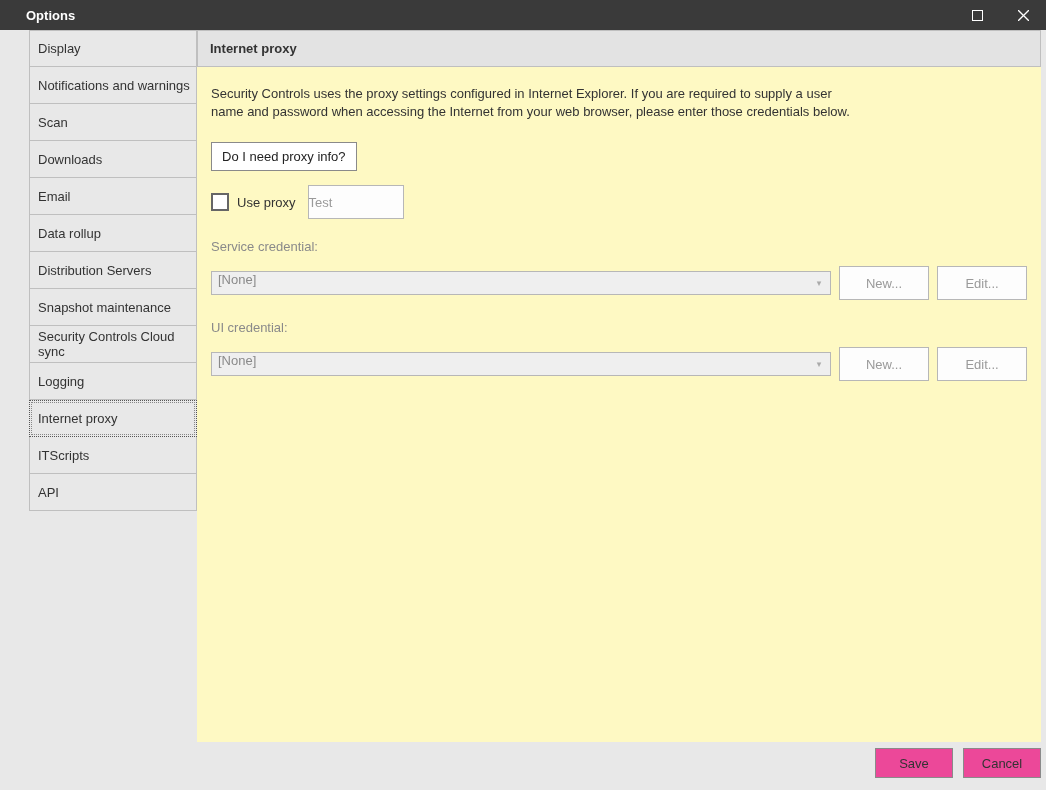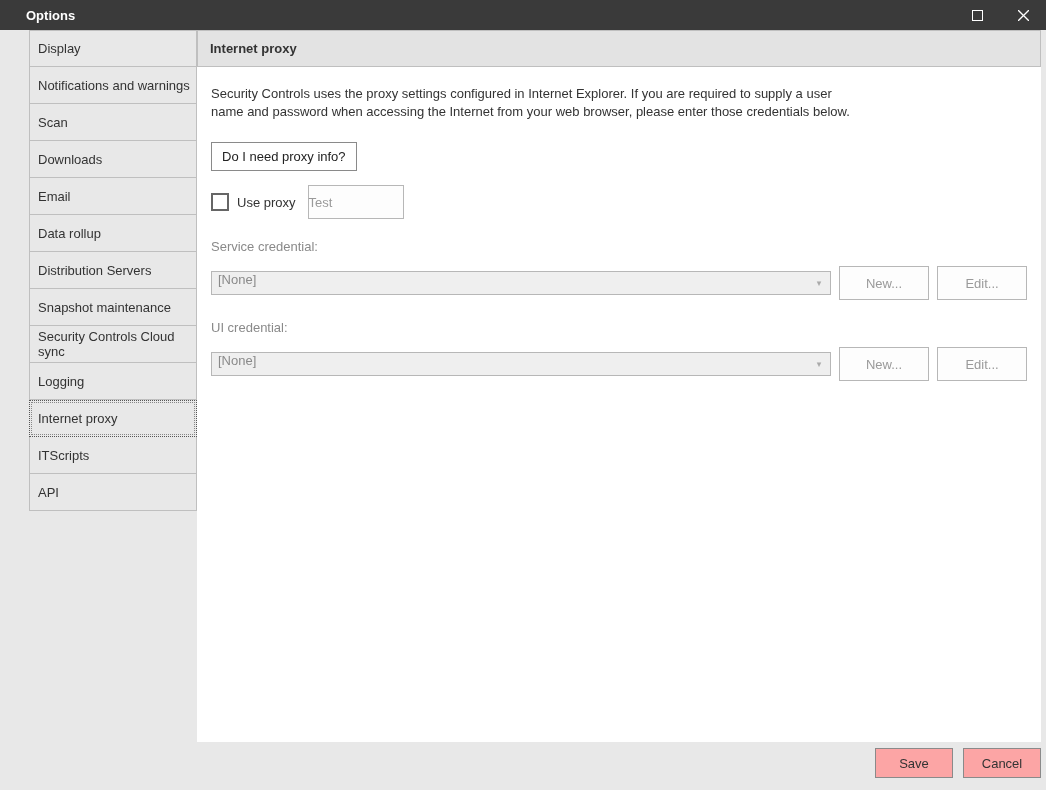--- a/index.html
+++ b/index.html
@@ -71,21 +71,21 @@
     display: flex; align-items: center;
     padding-left: 12px;
     font-weight: bold;
     font-size: 13px;
     color: #333;
   }
 
   .panel {
     position: absolute;
     top: 37px; left: 173px; right: 5px; bottom: 48px;
-    background: #ffffff;
+    background: #fef9c3;
     padding: 18px 14px 14px 14px;
   }
 
   .desc {
     font-size: 13px;
     color: #333;
     max-width: 640px;
     line-height: 1.35;
   }
 
@@ -173,21 +173,21 @@
   
   .footer {
     position: absolute;
     left: 173px; right: 5px; bottom: 8px;
     height: 34px;
     display: flex; justify-content: flex-end; gap: 10px;
   }
   .footer .btn {
     width: 78px; height: 30px;
     border: 1px solid #8a8a8a;
-    background: #fca5a5;
+    background: #ec4899;
     color: #333;
     display: flex; align-items: center; justify-content: center;
     font-size: 13px;
   }
 </style>
 </head>
 <body>
 
 <div class="titlebar">
   <div class="titlebar-title">Options</div>

